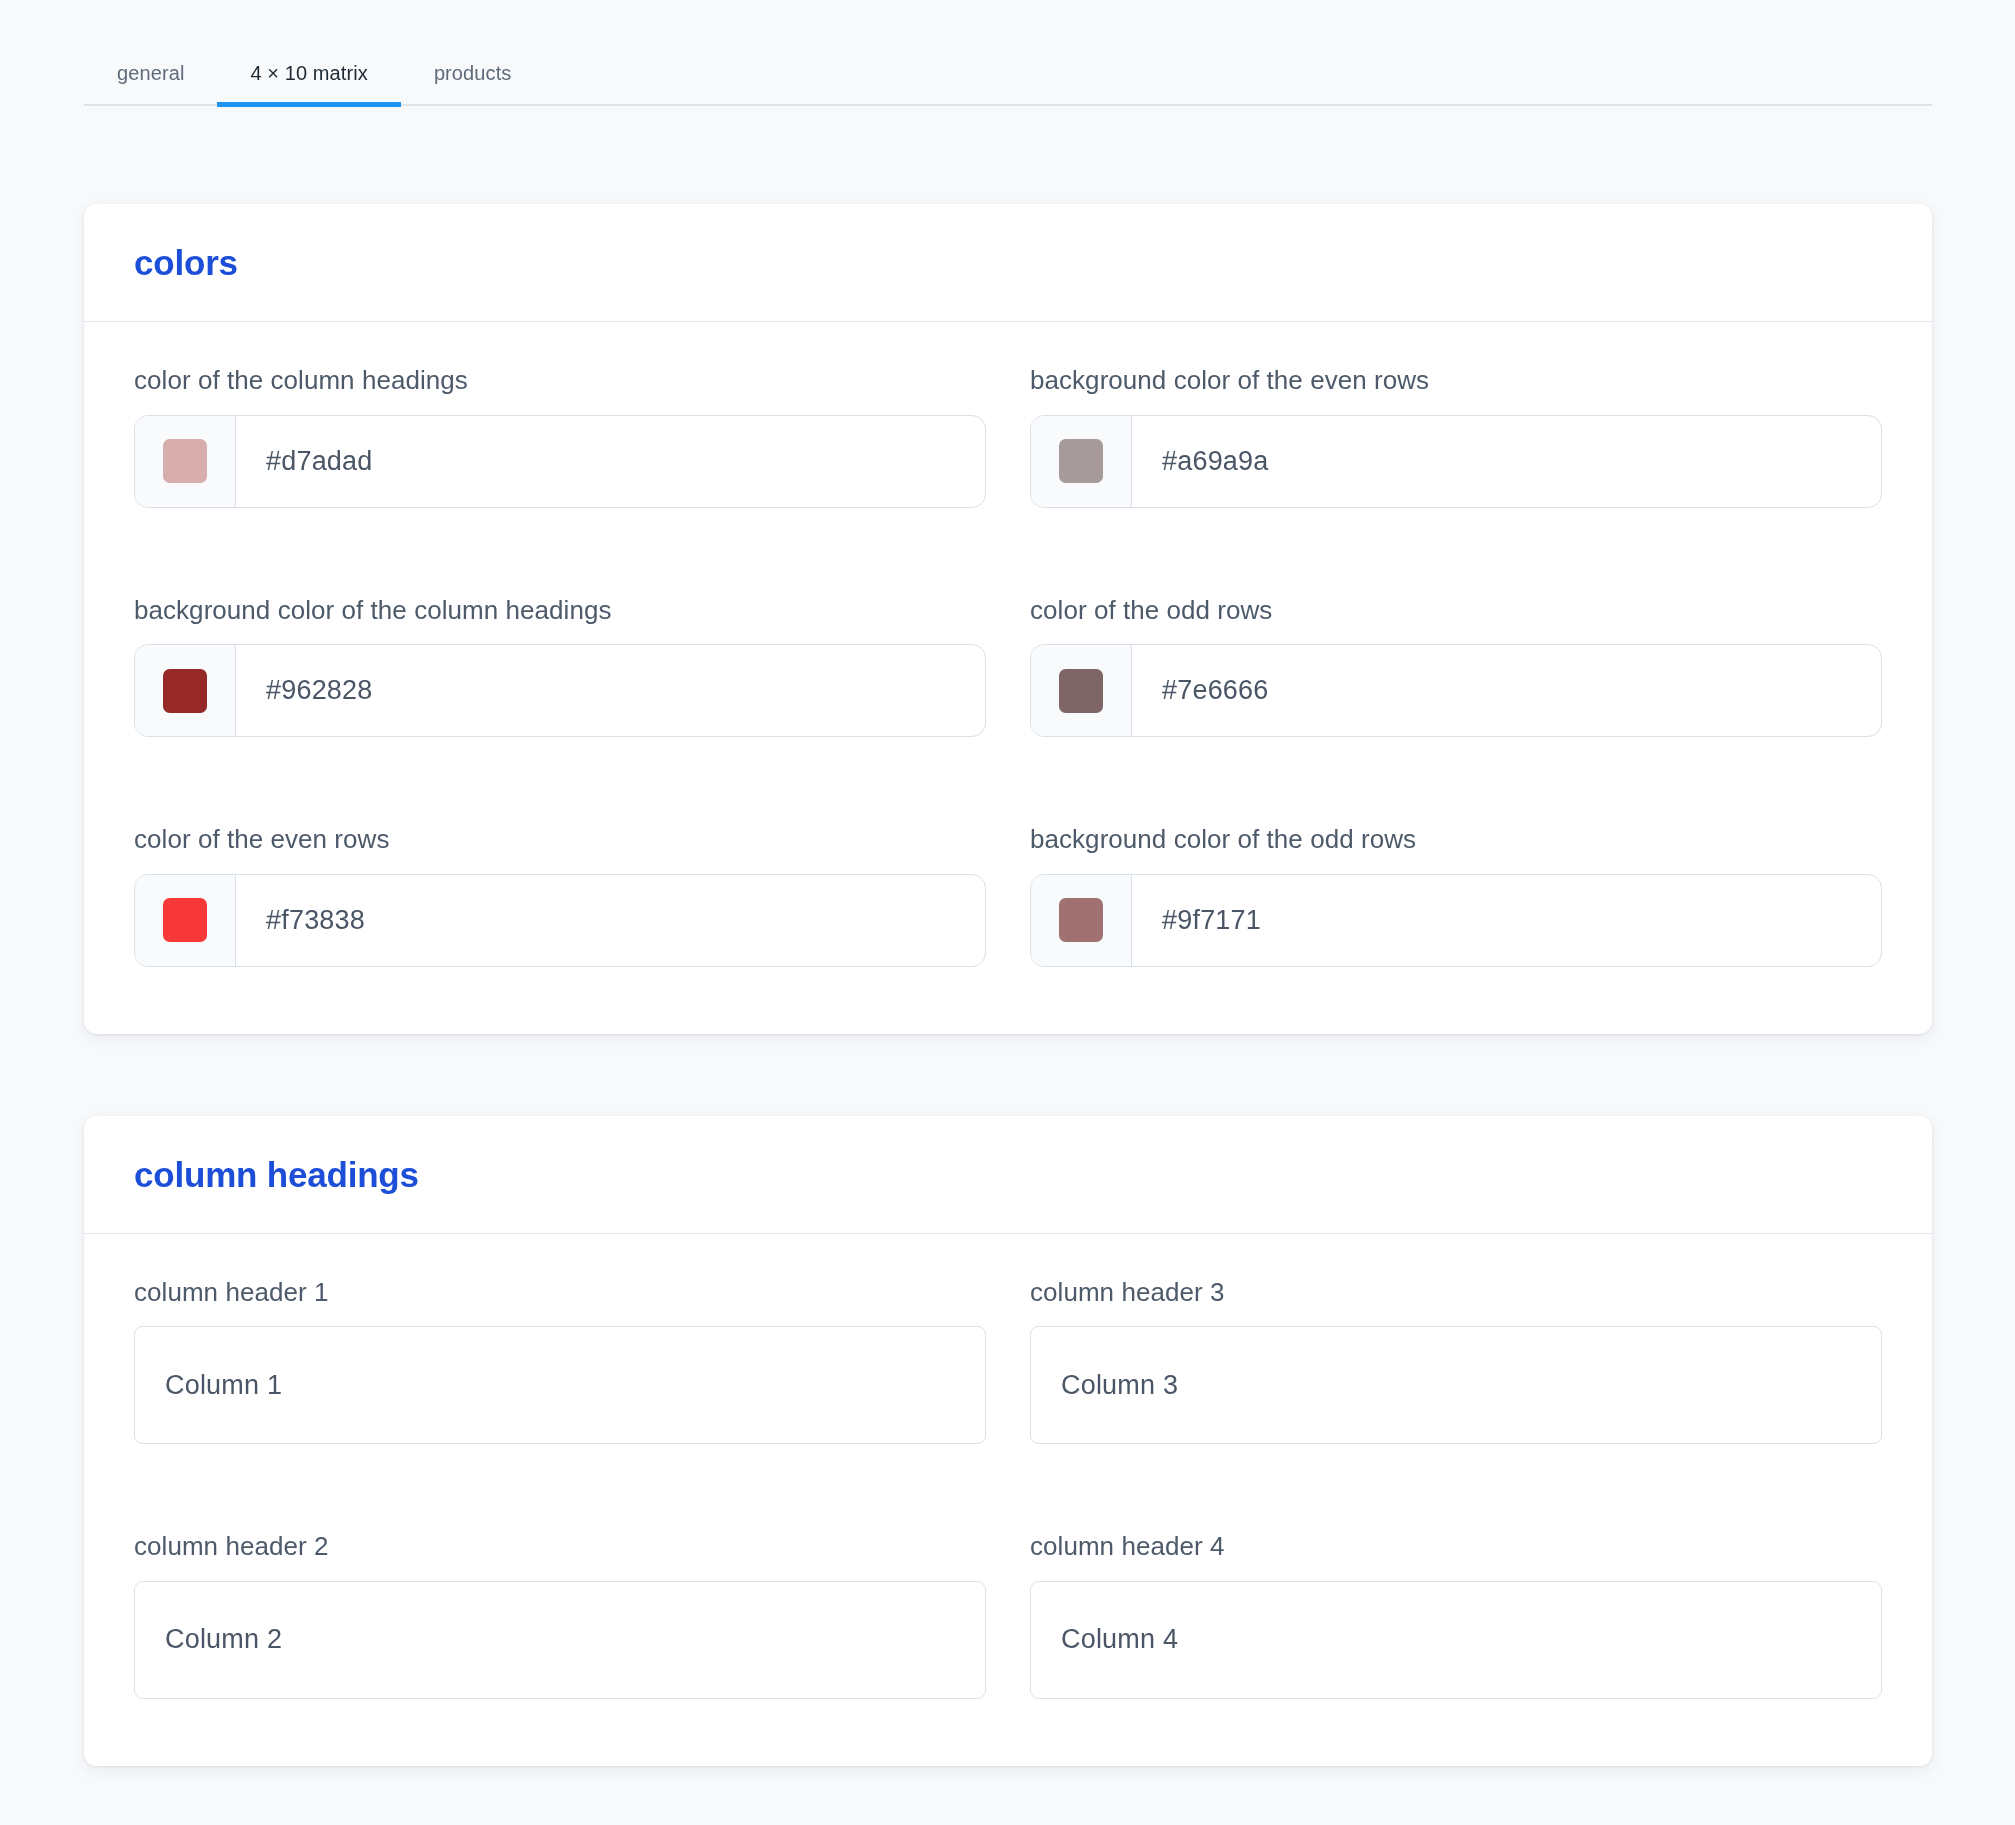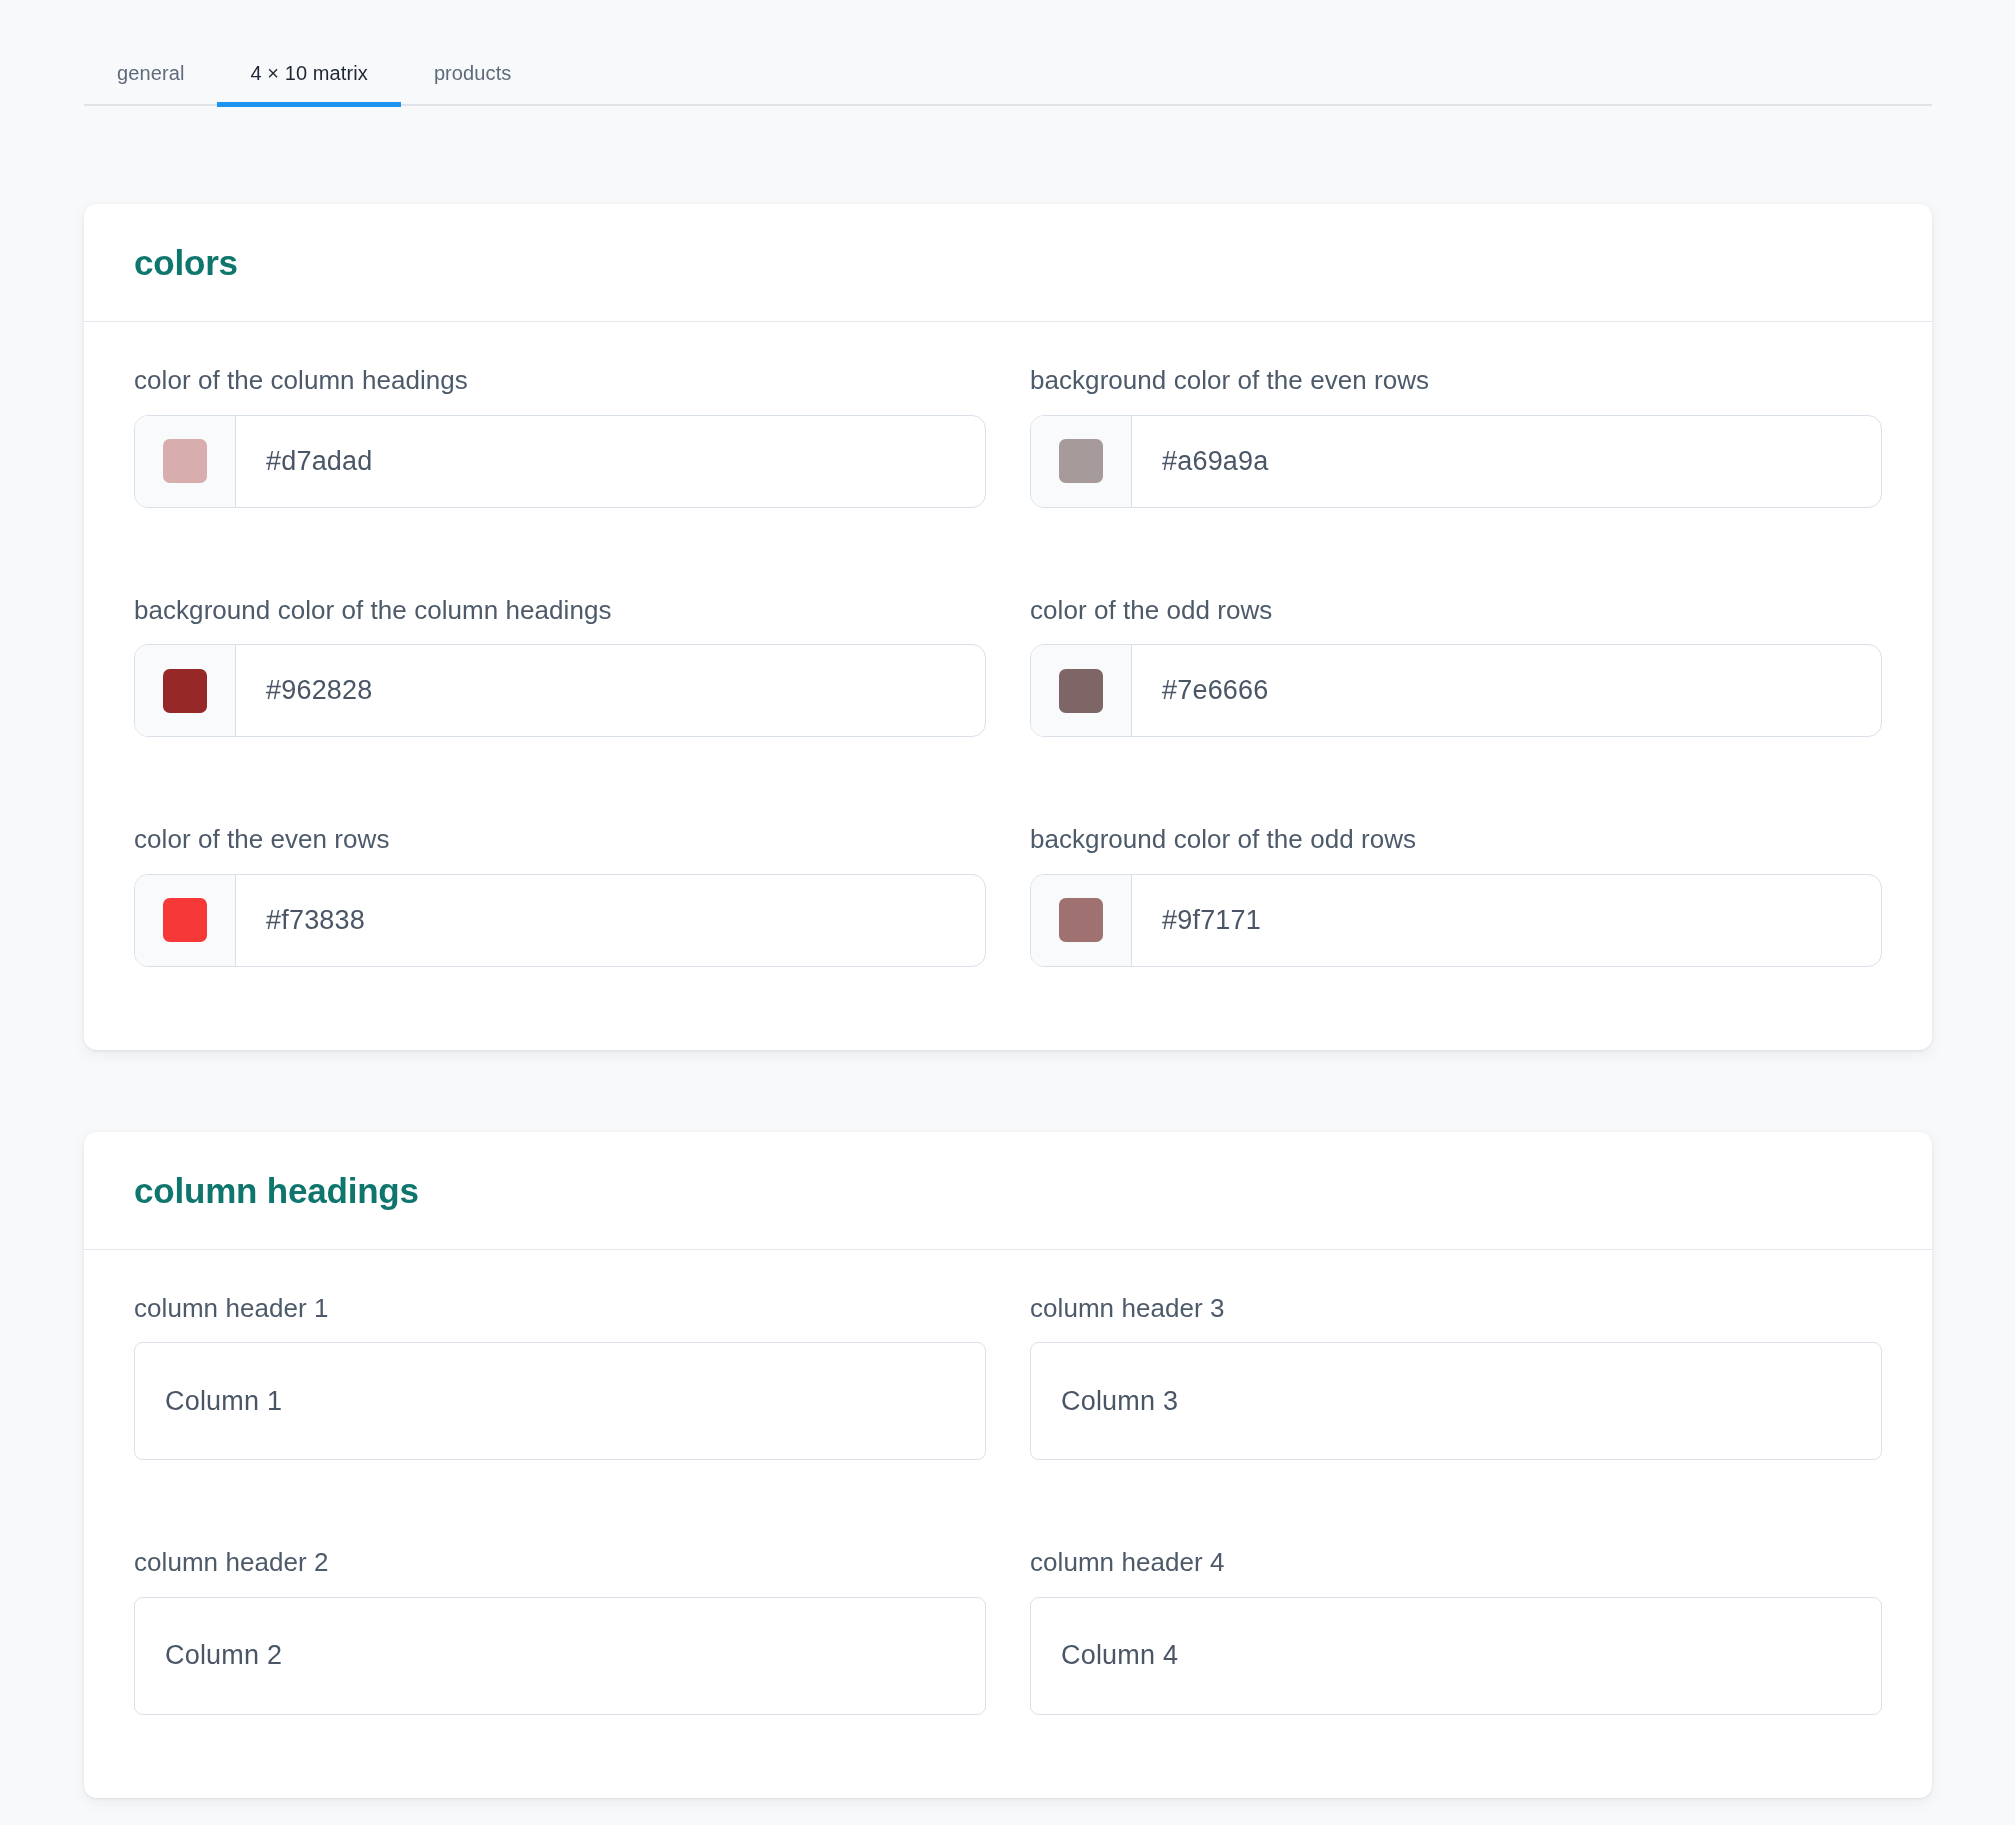--- a/index.html
+++ b/index.html
@@ -67,21 +67,21 @@
   .card--headings{ margin-top: 82px;  margin-bottom: 115px; }
 
   .card-header {
     padding: 38px 50px 37px 50px;
     border-bottom: 1.9px solid #e3e8ee;
   }
 
   .card-title {
     font-size: 35px;
     font-weight: 700;
-    color: #0f766e;
+    color: #1d4ed8;
     letter-spacing: -0.2px;
     line-height: 1.2;
   }
 
   .card-body {
     padding: 42px 50px 67px 50px;
   }
 
   
   .grid {
@@ -90,21 +90,21 @@
     column-gap: 33px;
     row-gap: 0;
     gap: 44px;
   }
 
   .field {
     margin-bottom: 42px;
   }
   .field:nth-last-child(1),
   .field:nth-last-child(2) {
-    margin-bottom: 16px;
+    margin-bottom: 0;
   }
 
   .field-label {
     display: block;
     font-size: 26px;
     color: #4d5a6a;
     line-height: 1.25;
     margin-bottom: 18px;
     letter-spacing: 0.05px;
   }

